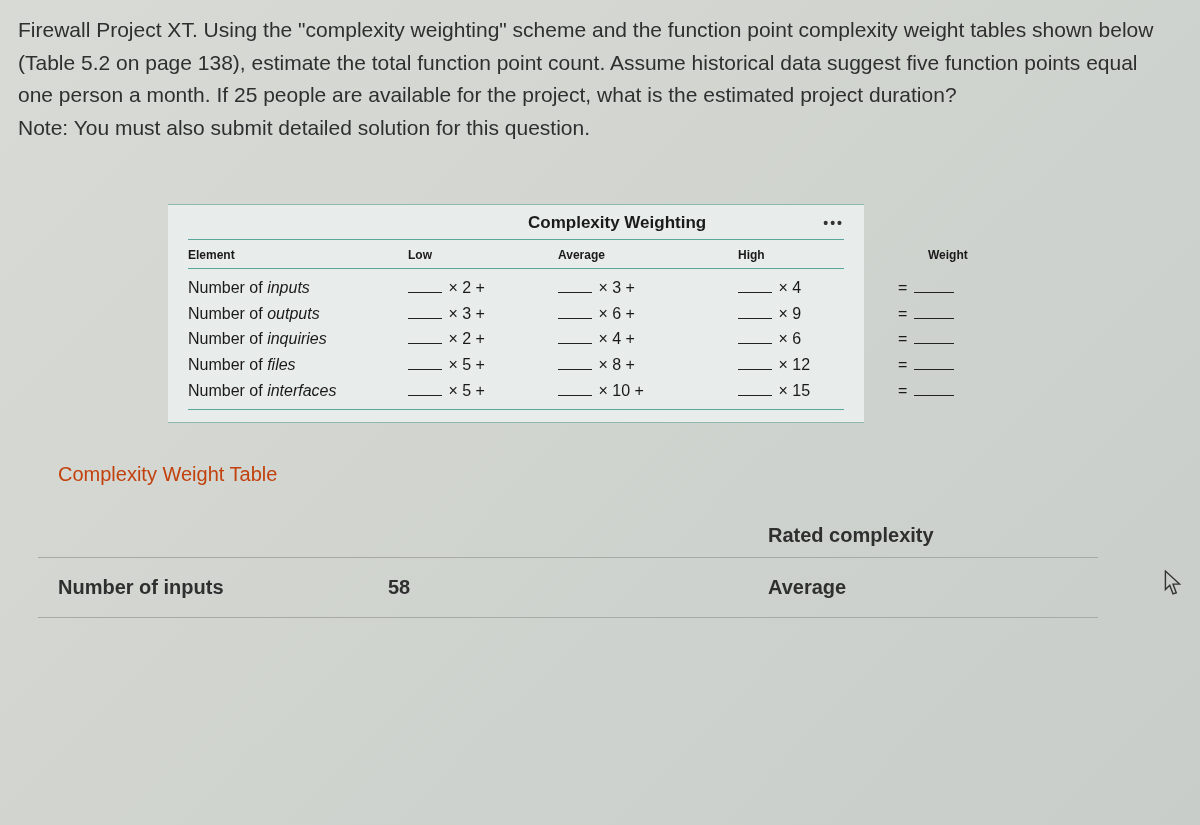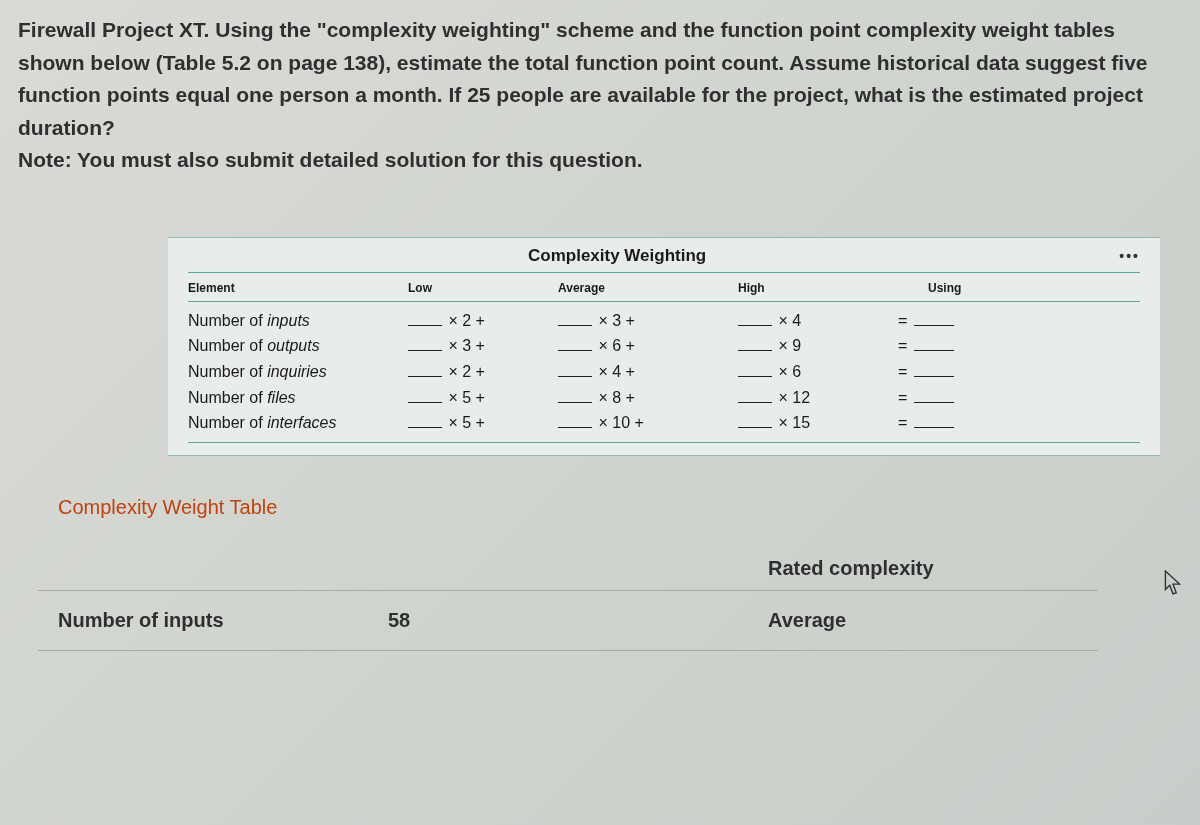--- a/index.html
+++ b/index.html
@@ -10,27 +10,27 @@
     font-family: "Segoe UI", Arial, sans-serif;
     color: #3a3a3a;
     padding: 14px 18px;
     position: relative;
     overflow: hidden;
   }
   .question-text {
     font-size: 21px;
     line-height: 1.55;
     color: #2f2f2f;
-    font-weight: 700;
+    font-weight: 400;
     margin-bottom: 60px;
     max-width: 1160px;
   }
   .weight-table-img {
     margin: 0 auto 40px 150px;
-    width: 992px;
+    width: 696px;
     background: #e8ecea;
     border: 1px solid #8fb8b0;
     border-left: none;
     border-right: none;
     padding: 0;
   }
   .wti-inner {
     padding: 8px 20px 12px 20px;
     position: relative;
   }
@@ -142,21 +142,21 @@
   <div class="wti-inner">
     <div class="wti-title-row">
       <span class="wti-header-title">Complexity Weighting</span>
       <span class="wti-dots">•••</span>
     </div>
     <div class="wti-cols">
       <div class="wti-col-head">Element</div>
       <div class="wti-col-head">Low</div>
       <div class="wti-col-head">Average</div>
       <div class="wti-col-head">High</div>
-      <div class="wti-col-head right">Using</div>
+      <div class="wti-col-head right">Weight</div>
     </div>
     <div class="wti-body" id="wti-body">
         <div class="wti-row">
           <div class="element-name">Number of <em>inputs</em></div>
           <div class="wti-cell"><span class="blank"></span> × 2 +</div>
           <div class="wti-cell"><span class="blank"></span> ×  3 +</div>
           <div class="wti-cell"><span class="blank"></span> ×  4</div>
           <div class="wti-cell">= <span class="eq-blank"></span></div>
         </div>
         <div class="wti-row">

